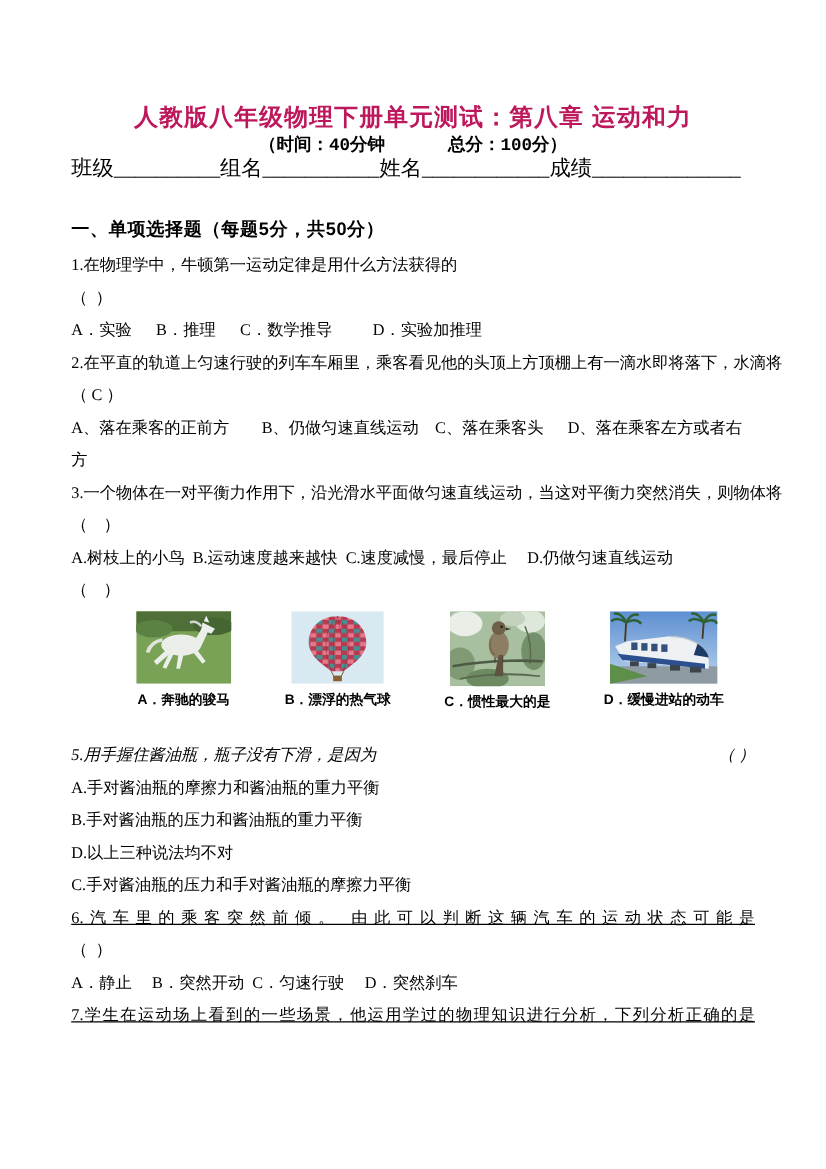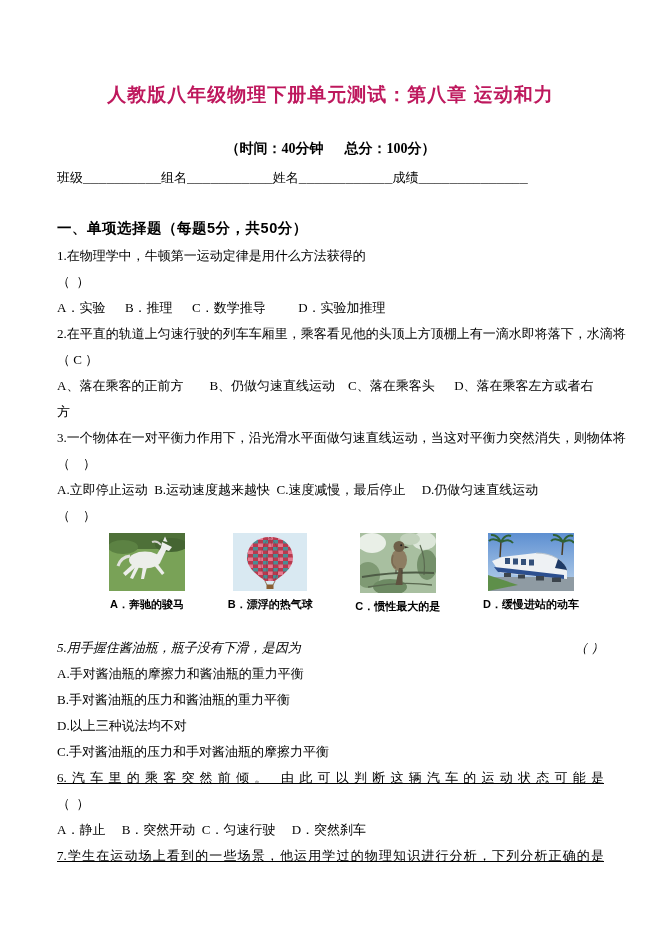--- a/index.html
+++ b/index.html
@@ -8,26 +8,26 @@
     padding:82px 57px 0 57px;background:#ffffff;color:#000;
     font-family:"Liberation Serif","DejaVu Serif",serif;
     overflow:hidden;position:relative;
   }
   .title{
     margin:0;text-align:center;font-size:19px;line-height:26px;
     font-weight:bold;letter-spacing:1px;
     font-family:"Liberation Sans","DejaVu Sans",sans-serif;
   }
   .subtitle{
-    margin-top:32px;text-align:center;font-size:14px;line-height:18px;
+    margin-top:0;text-align:center;font-size:14px;line-height:18px;
     font-weight:bold;white-space:pre-wrap;
-    font-family:Liberation Serif, serif;
+    font-family:Liberation Mono, monospace;
   }
   .info-line{
-    margin-top:12px;font-size:13px;line-height:18px;white-space:pre-wrap;font-family:Liberation Mono, monospace;
+    font-size:17px;line-height:18px;white-space:pre-wrap;
   }
   .section-heading{
     margin:30px 0 0 0;font-size:14.5px;line-height:20px;font-weight:bold;
     letter-spacing:0.5px;
     font-family:"Liberation Sans","DejaVu Sans",sans-serif;
   }
   .question{margin:0;}
   .line{font-size:13px;line-height:26px;white-space:pre-wrap;}
   .qtext{white-space:nowrap;}
   .q1{margin-top:5px;}
@@ -65,21 +65,21 @@
 
   <div class="question">
     <div class="line qtext">2.在平直的轨道上匀速行驶的列车车厢里，乘客看见他的头顶上方顶棚上有一滴水即将落下，水滴将</div>
     <div class="line">（ C ）</div>
     <div class="line">A、落在乘客的正前方        B、仍做匀速直线运动    C、落在乘客头      D、落在乘客左方或者右方</div>
   </div>
 
   <div class="question">
     <div class="line qtext">3.一个物体在一对平衡力作用下，沿光滑水平面做匀速直线运动，当这对平衡力突然消失，则物体将</div>
     <div class="line">（    ）</div>
-    <div class="line">A.立即停止运动  B.运动速度越来越快  C.速度减慢，最后停止     D.仍做匀速直线运动</div>
+    <div class="line">A.树枝上的小鸟  B.运动速度越来越快  C.速度减慢，最后停止     D.仍做匀速直线运动</div>
   </div>
 
   <div class="question">
     <div class="line">（    ）</div>
 
     <div class="figure-row">
 
       <figure>
         <svg width="76" height="58" viewBox="0 0 76 58">
           <rect width="76" height="58" fill="#79a257"></rect>

